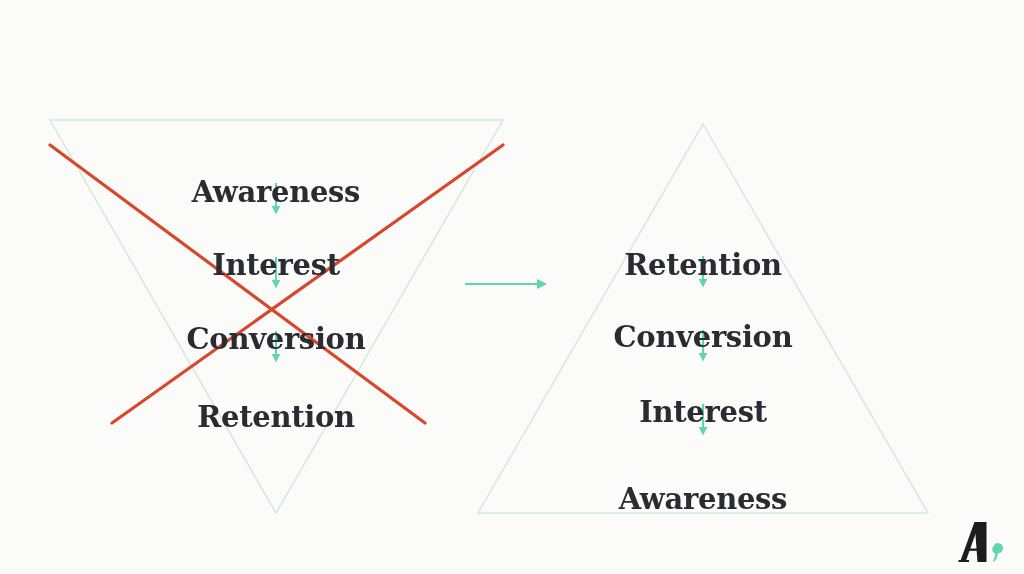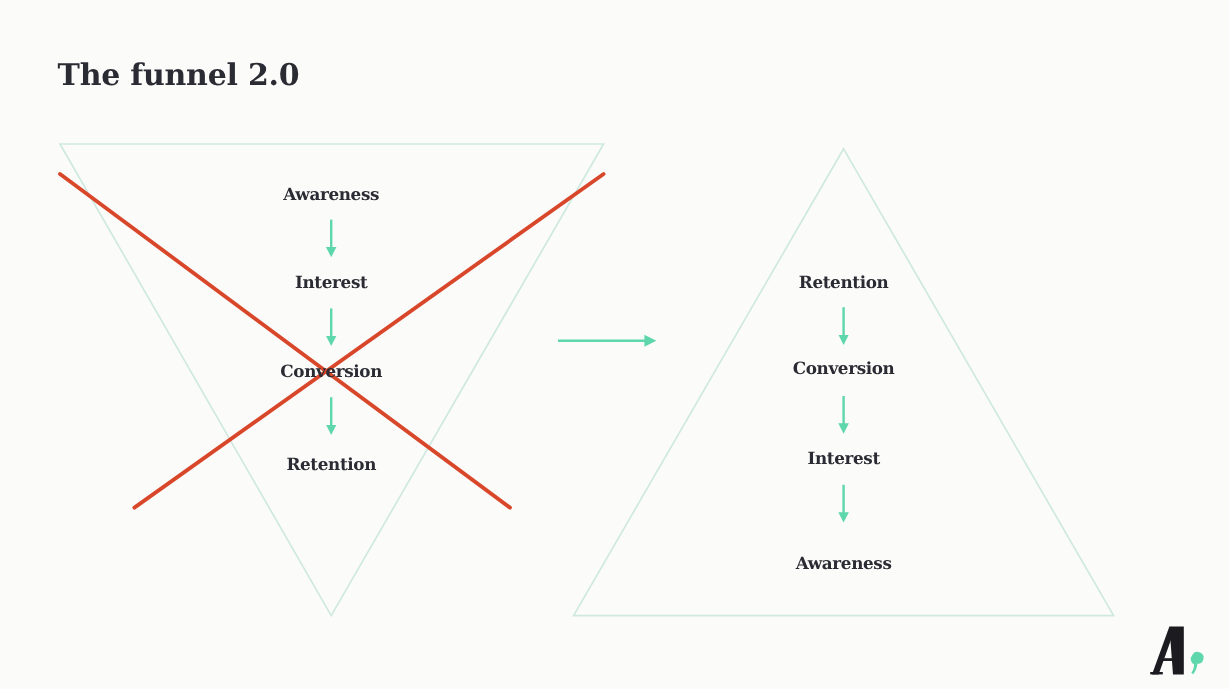--- a/index.html
+++ b/index.html
@@ -32,25 +32,26 @@
     font-weight: bold;
     font-size: 25px;
     letter-spacing: -0.2px;
     color: #2b2b33;
     white-space: nowrap;
   }
   .stage-label {
     position: absolute;
     font-family: "DejaVu Serif", serif;
     font-weight: bold;
-    font-size: 14px;
+    font-size: 29px;
     color: #2b2b33;
     white-space: nowrap;
     transform: translate(-50%, -50%);
     letter-spacing: -0.3px;
+    margin-top: 29px;
   }
   .logo {
     position: absolute;
     left: 948px;
     top: 518px;
     width: 62px;
     height: 48px;
   }
 </style>
 </head>
@@ -79,21 +80,20 @@
 
     <line x1="465" y1="284" x2="542" y2="284" stroke="#5fd7ad" stroke-width="2" marker-end="url(#mint-arrow-h)"></line>
 
     <polygon points="703,124 928,513 478,513" fill="none" stroke="#cfe9df" stroke-width="1.4"></polygon>
 
     <line x1="703" y1="256" x2="703" y2="283" stroke="#5fd7ad" stroke-width="2" marker-end="url(#mint-arrow)"></line>
     <line x1="703" y1="330" x2="703" y2="357" stroke="#5fd7ad" stroke-width="2" marker-end="url(#mint-arrow)"></line>
     <line x1="703" y1="404" x2="703" y2="431" stroke="#5fd7ad" stroke-width="2" marker-end="url(#mint-arrow)"></line>
   </svg>
 
-  <div class="title">The funnel 2.0</div>
 
   <div class="stage-label" style="left:276px; top:163px;">Awareness</div>
   <div class="stage-label" style="left:276px; top:236px;">Interest</div>
   <div class="stage-label" style="left:276px; top:310px;">Conversion</div>
   <div class="stage-label" style="left:276px; top:388px;">Retention</div>
 
   <div class="stage-label" style="left:703px; top:236px;">Retention</div>
   <div class="stage-label" style="left:703px; top:308px;">Conversion</div>
   <div class="stage-label" style="left:703px; top:383px;">Interest</div>
   <div class="stage-label" style="left:703px; top:470px;">Awareness</div>

